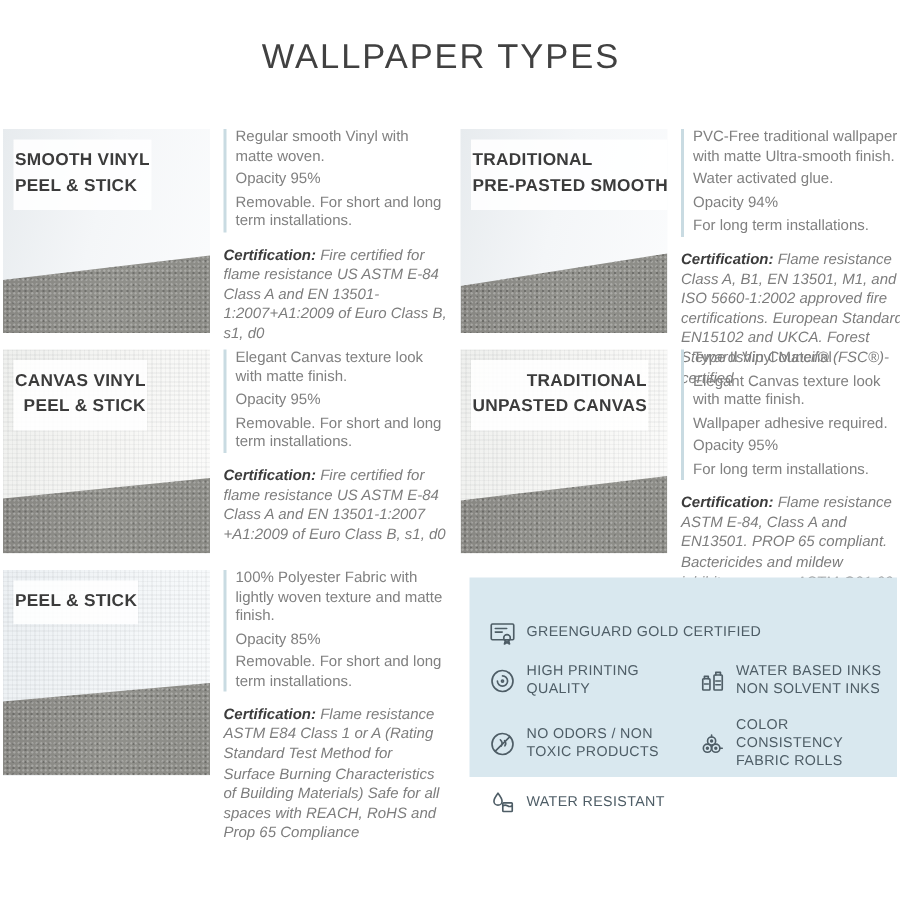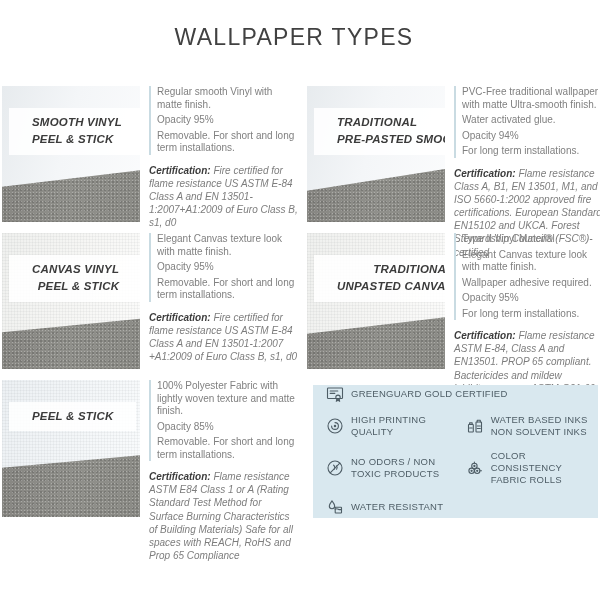--- a/index.html
+++ b/index.html
@@ -40,38 +40,38 @@
       radial-gradient(rgba(255,255,255,.28) .6px,transparent .9px),
       radial-gradient(rgba(40,40,38,.30) .6px,transparent .9px);
     background-size:3px 3px,4px 4px;background-position:0 0,1px 2px;
   }
   .w0{clip-path:polygon(0 74%,100% 62%,100% 100%,0 100%);}
   .w1{clip-path:polygon(0 77%,100% 61%,100% 100%,0 100%);}
   .w2{clip-path:polygon(0 73%,100% 63%,100% 100%,0 100%);}
   .w3{clip-path:polygon(0 74%,100% 62%,100% 100%,0 100%);}
   .w4{clip-path:polygon(0 64%,100% 55%,100% 100%,0 100%);}
   .overlay{
-    position:absolute;top:22px;left:7px;
+    position:absolute;top:7px;left:7px;
     background:rgba(255,255,255,.88);
-    padding:6px 23px;color:#3b3b3b;
-    font-size:11.5px;font-weight:600;line-height:1.5;letter-spacing:.2px;white-space:nowrap;font-style:italic;
+    padding:6px 1px;color:#3b3b3b;
+    font-size:11.5px;font-weight:600;line-height:1.5;letter-spacing:.2px;white-space:nowrap;
   }
   .info{flex:1;min-width:0;display:flex;flex-direction:column;padding-top:0;}
   .desc{
     border-left:2px solid var(--accent-line,#c9dbe2);
     padding-left:6px;color:#808080;font-size:10px;line-height:1.25;
   }
   .desc p{margin:0 0 3px;}
   .desc p:last-child{margin-bottom:0;}
   .cert{margin:9px 0 0;color:#7d7d7d;font-size:10px;line-height:1.32;font-style:italic;}
   .cert b{color:#3c3c3c;font-weight:700;}
   .features{
     margin:5px 0 0 6px;width:285px;height:133px;box-sizing:border-box;
     background:var(--features-bg,#d9e8ef);
-    padding:0 8px 8px 13px;
+    padding:28px 8px 8px 13px;
     display:grid;grid-template-columns:1.06fr 1fr;column-gap:8px;row-gap:11px;
     align-content:start;
   }
   .feat{
     display:flex;align-items:center;gap:7px;
     color:#4e5d66;font-size:9.5px;font-weight:500;letter-spacing:.25px;line-height:1.3;
   }
   .feat.span2{grid-column:1 / span 2;}
   .ficon{flex:0 0 18px;width:18px;height:18px;}
   .ficon svg{display:block;width:18px;height:18px;stroke:#4e5d66;fill:none;stroke-width:1.1;stroke-linecap:round;stroke-linejoin:round;}
@@ -87,21 +87,21 @@
     <div class="card">
       <div class="sample">
         <div class="wedge w0"></div>
         <div class="overlay">
           <span style="display:block">SMOOTH VINYL</span>
           <span style="display:block">PEEL &amp; STICK</span>
         </div>
       </div>
       <div class="info">
         <div class="desc">
-          <p>Regular smooth Vinyl with matte finish.</p>
+          <p>Regular smooth Vinyl with matte woven.</p>
           <p>Opacity 95%</p>
           <p>Removable.  For short and long term installations.</p>
         </div>
         <p class="cert">
           <b>Certification:</b>
           <span>Fire certified for flame resistance US ASTM E-84 Class A and EN 13501-1:2007+A1:2009 of Euro Class B, s1, d0</span>
         </p>
       </div>
     </div>
 

